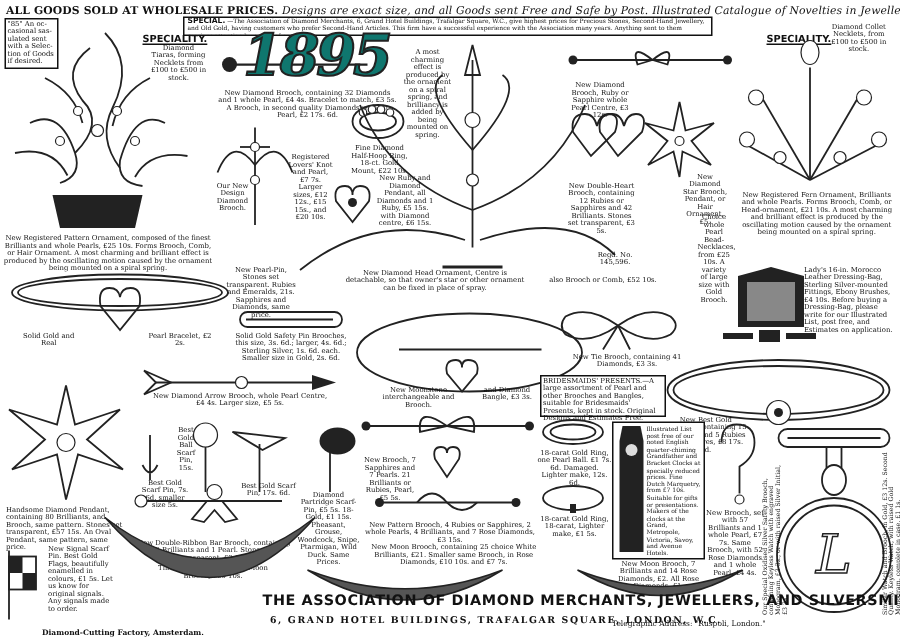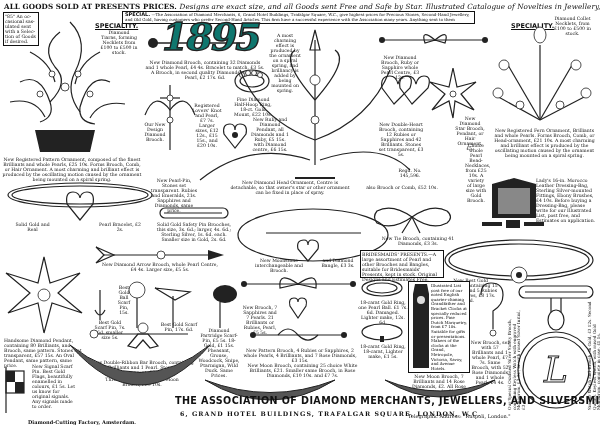--- a/index.html
+++ b/index.html
@@ -19,22 +19,22 @@
   .vert{writing-mode:vertical-rl;transform:rotate(180deg);font-size:4.2px;line-height:4.6px;}
   svg{position:absolute;overflow:visible;}
   .ill{stroke:#222;fill:none;stroke-width:1.2;}
   .dot{fill:#fff;stroke:#222;stroke-width:0.8;}
   .dark{fill:#222;}
 </style>
 </head>
 <body>
 
 <div class="abs hdr">
-  <span>ALL GOODS SOLD AT PRESENTS PRICES.</span>
-  <span class="i">Designs are exact size, and all Goods sent Free and Safe by Star.</span>
+  <span>ALL GOODS SOLD AT WHOLESALE PRICES.</span>
+  <span class="i">Designs are exact size, and all Goods sent Free and Safe by Post.</span>
   <span class="i">Illustrated Catalogue of Novelties in Jewellery, Silver, and Electro Plate (3000 Illustrations) Post Free.</span>
 </div>
 
 <div class="abs box tinyl" style="left:3px;top:12px;width:32px;height:30px;padding:1px;">"85" An oc-casional sas-ulated sent with a Selec-tion of Goods if desired.</div>
 
 <div class="abs box" style="left:122px;top:11px;width:347px;height:11px;padding:0 2px;font-size:4px;line-height:4.8px;overflow:hidden;">
   <b style="font-family:'DejaVu Sans',sans-serif;font-size:5px;">SPECIAL.</b>
   <span>—The Association of Diamond Merchants, 6, Grand Hotel Buildings, Trafalgar Square, W.C., give highest prices for Precious Stones, Second-Hand Jewellery, and Old Gold, having customers who prefer Second-Hand Articles. This firm have a successful experience with the Association many years. Anything sent to them receives attention by return of post.</span>
 </div>
 

